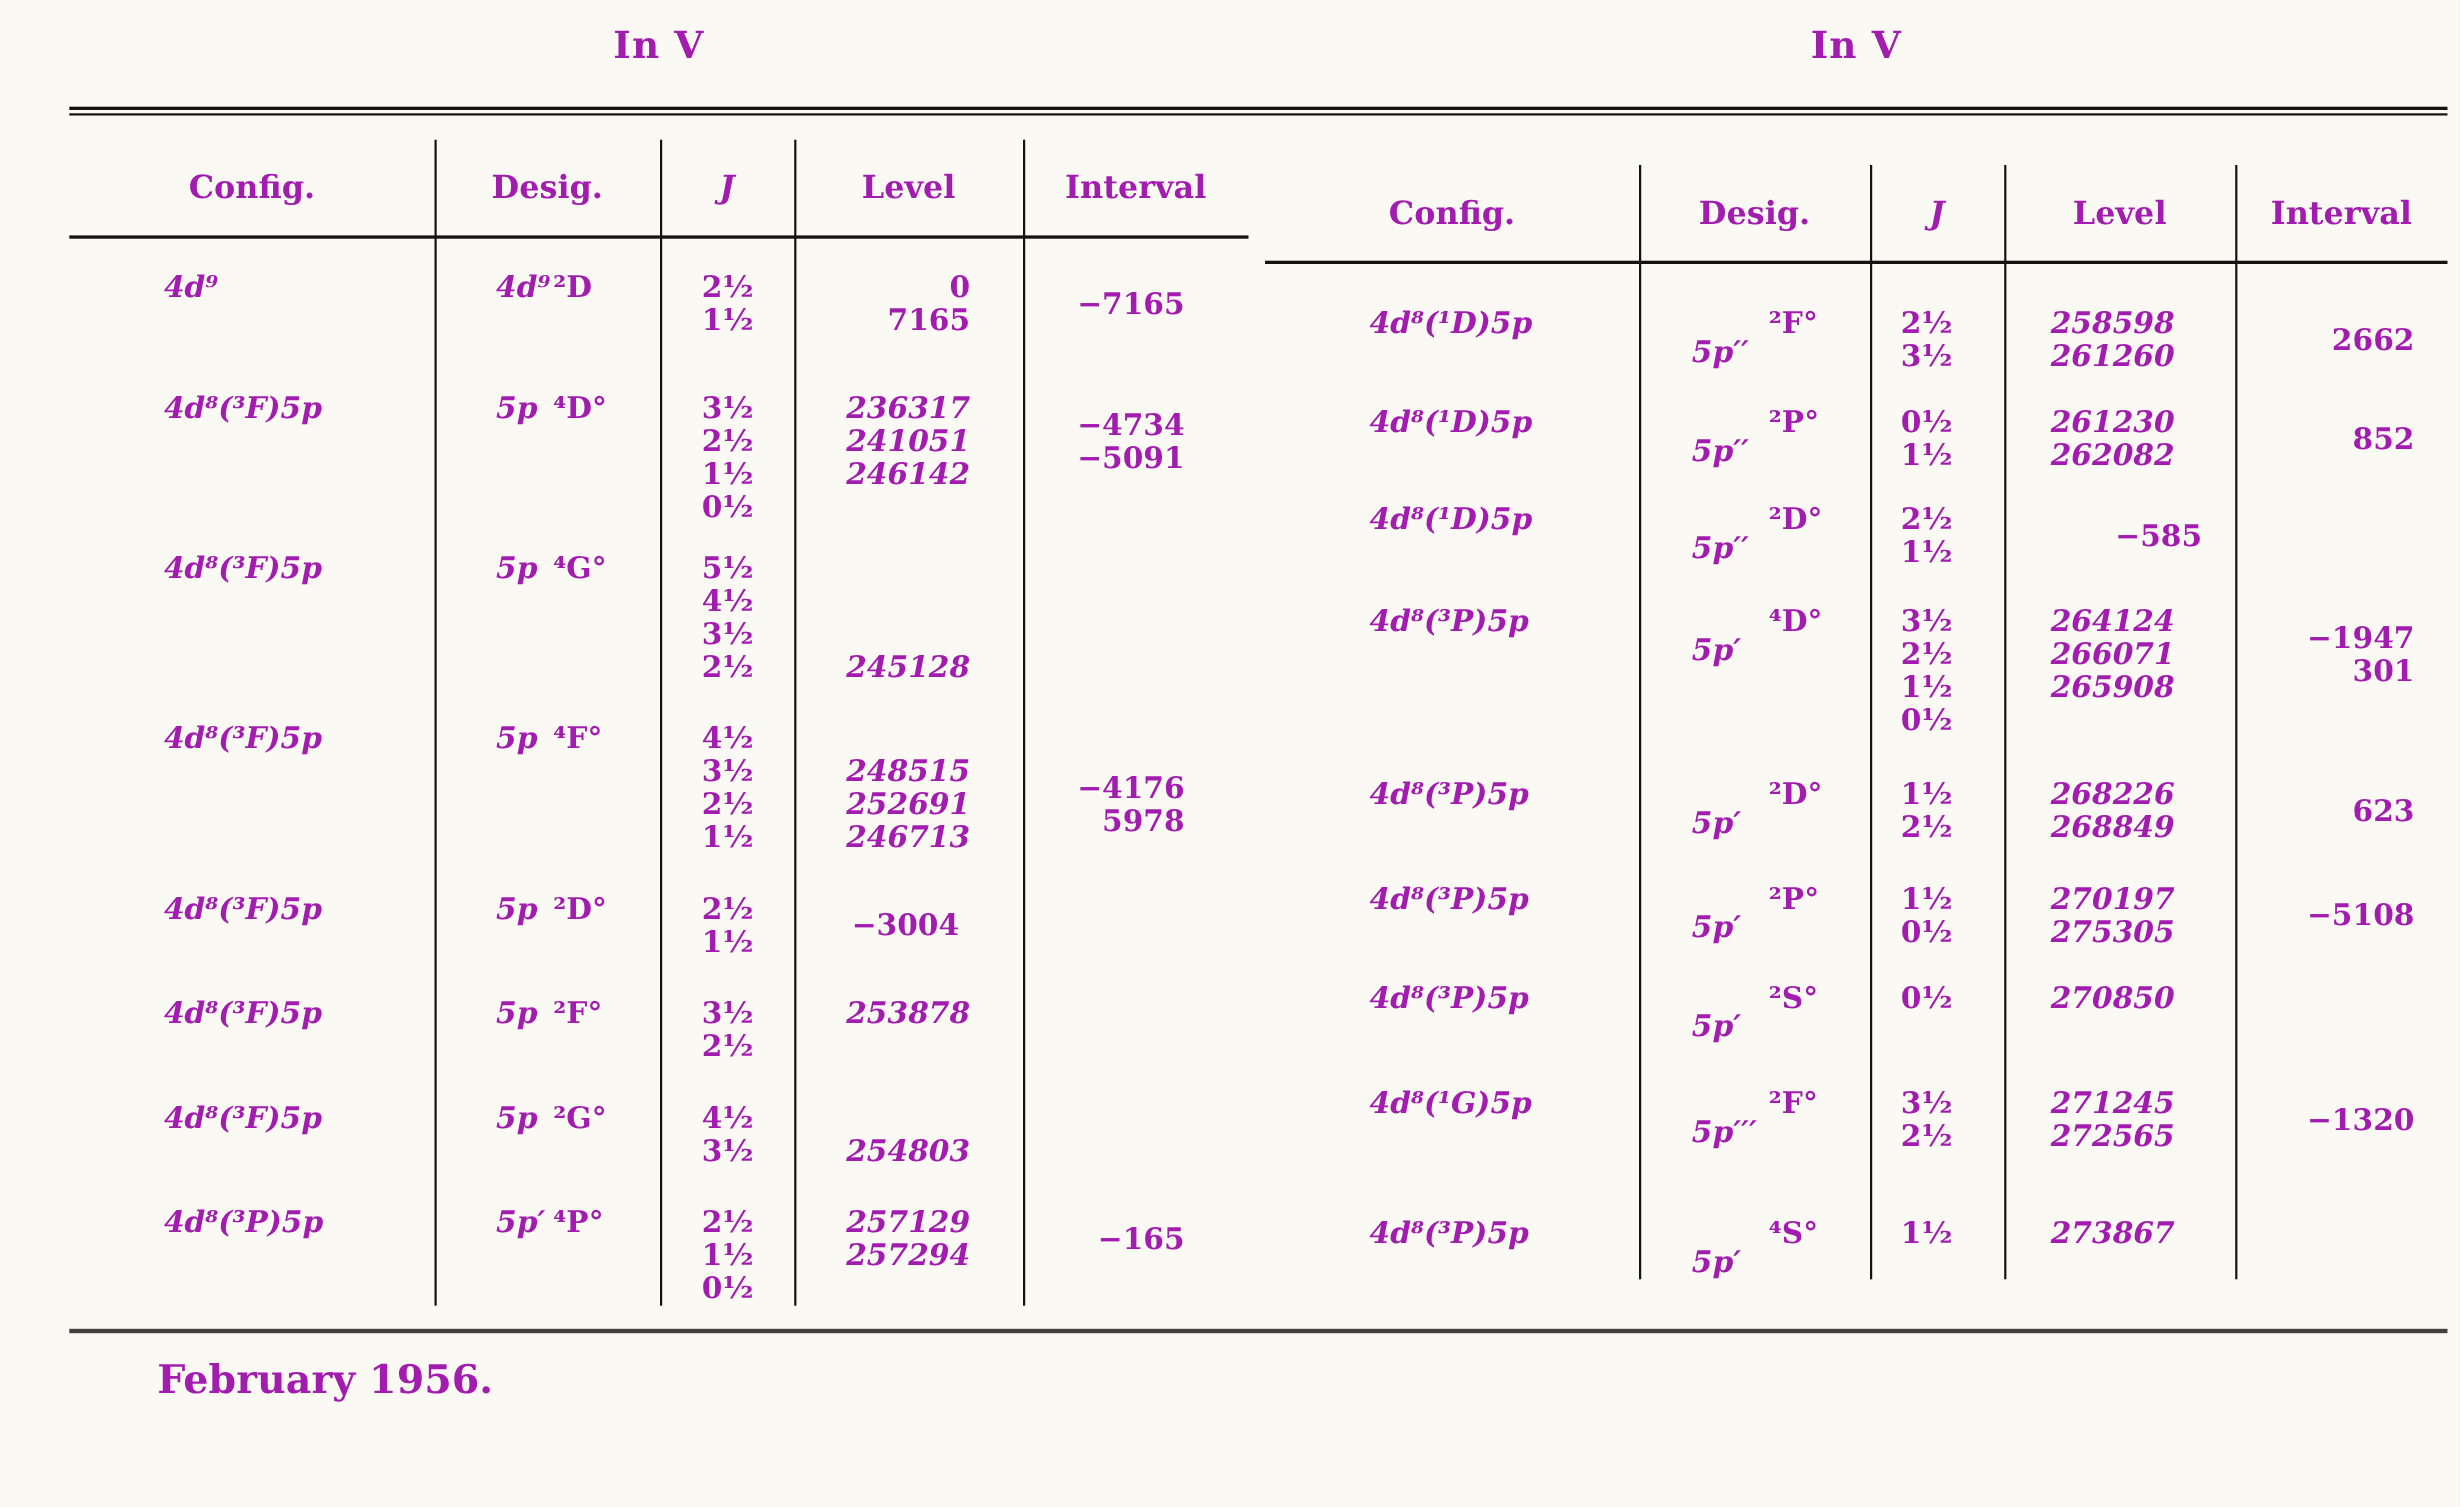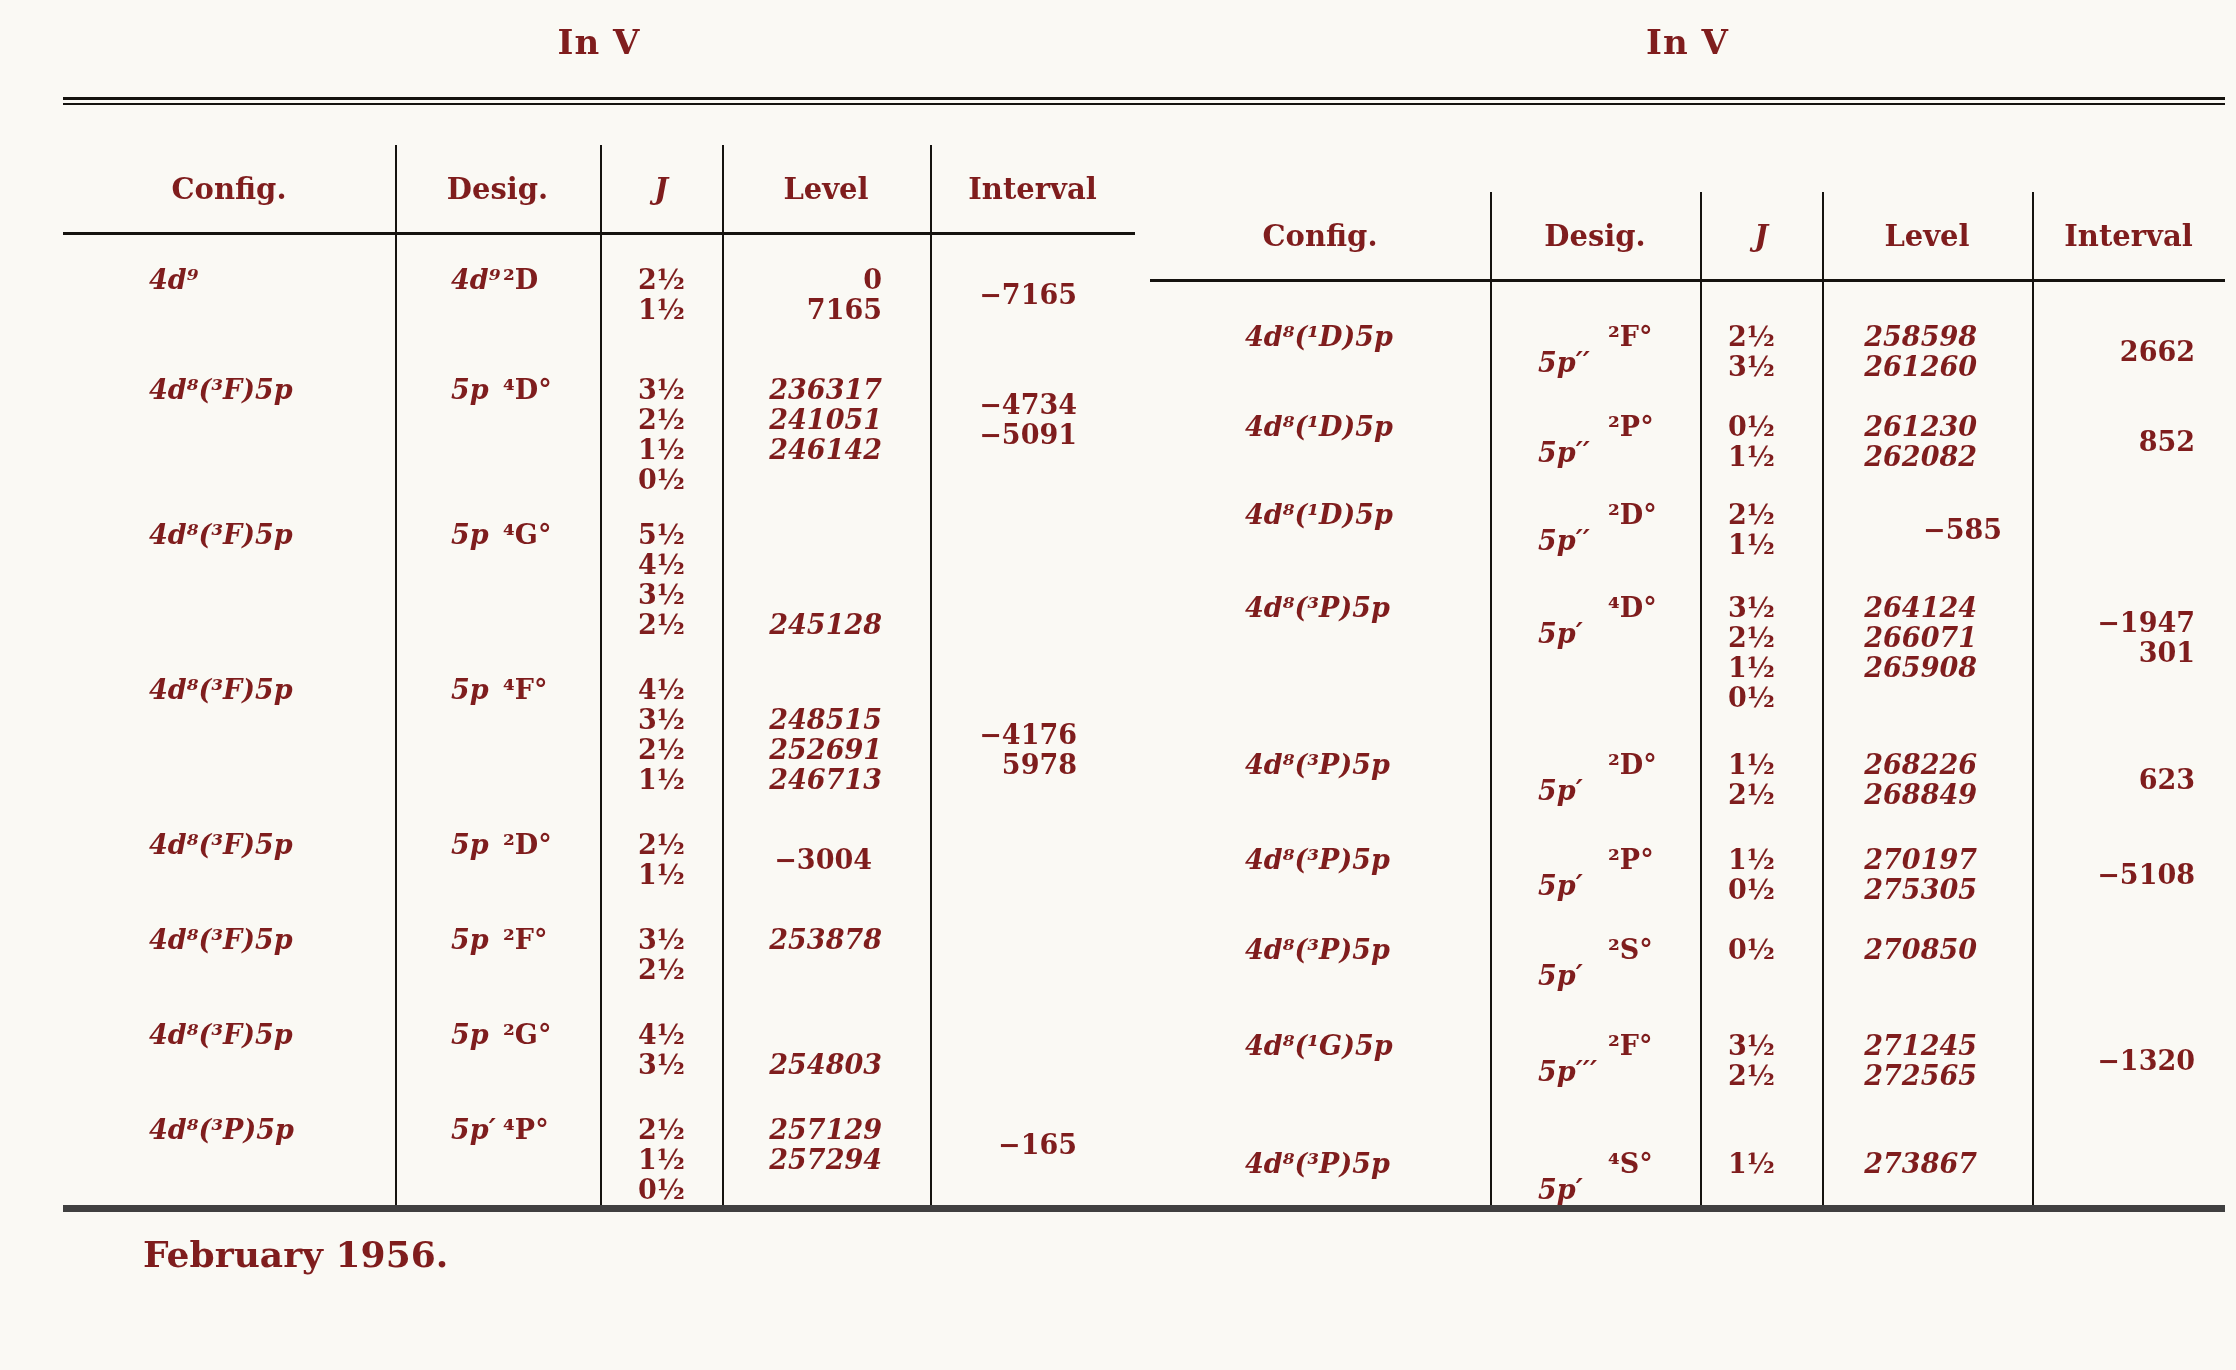--- a/index.html
+++ b/index.html
@@ -3,40 +3,40 @@
 <meta charset="utf-8">
 <style>
   * { margin:0; padding:0; box-sizing:border-box; }
   html,body { background:#e8e6df; }
   .page {
     position:relative;
     width:2236px; height:1370px;
     background:#faf9f4;
     font-family:"DejaVu Serif", serif;
     font-weight:700;
-    color:#7f1d1d;
+    color:#a21caf;
     overflow:hidden;
   }
   .title {
     position:absolute; top:22px;
     font-size:34px; letter-spacing:1px;
     text-align:center;
   }
   .title-left  { left:63px;  width:1072px; }
   .title-right { left:1150px; width:1075px; }
   .double-rule {
     position:absolute; left:63px; top:97px; width:2162px; height:8px;
     border-top:3px solid #15130f;
     border-bottom:2px solid #15130f;
   }
   .tables-row {
     position:absolute; left:63px; top:105px;
     width:2162px; height:1107px;
-    display:flex; align-items:flex-end;
-    border-bottom:7px solid #404040;
+    display:flex; align-items:center;
+    border-bottom:4px solid #404040;
   }
   .table { position:relative; }
   .t-left  { width:1072px; }
   .t-right { width:1075px; }
   .sep {
     width:15px;
     border-left:3px solid #15130f;
     border-right:3px solid #15130f;
   }
   .vrule {

